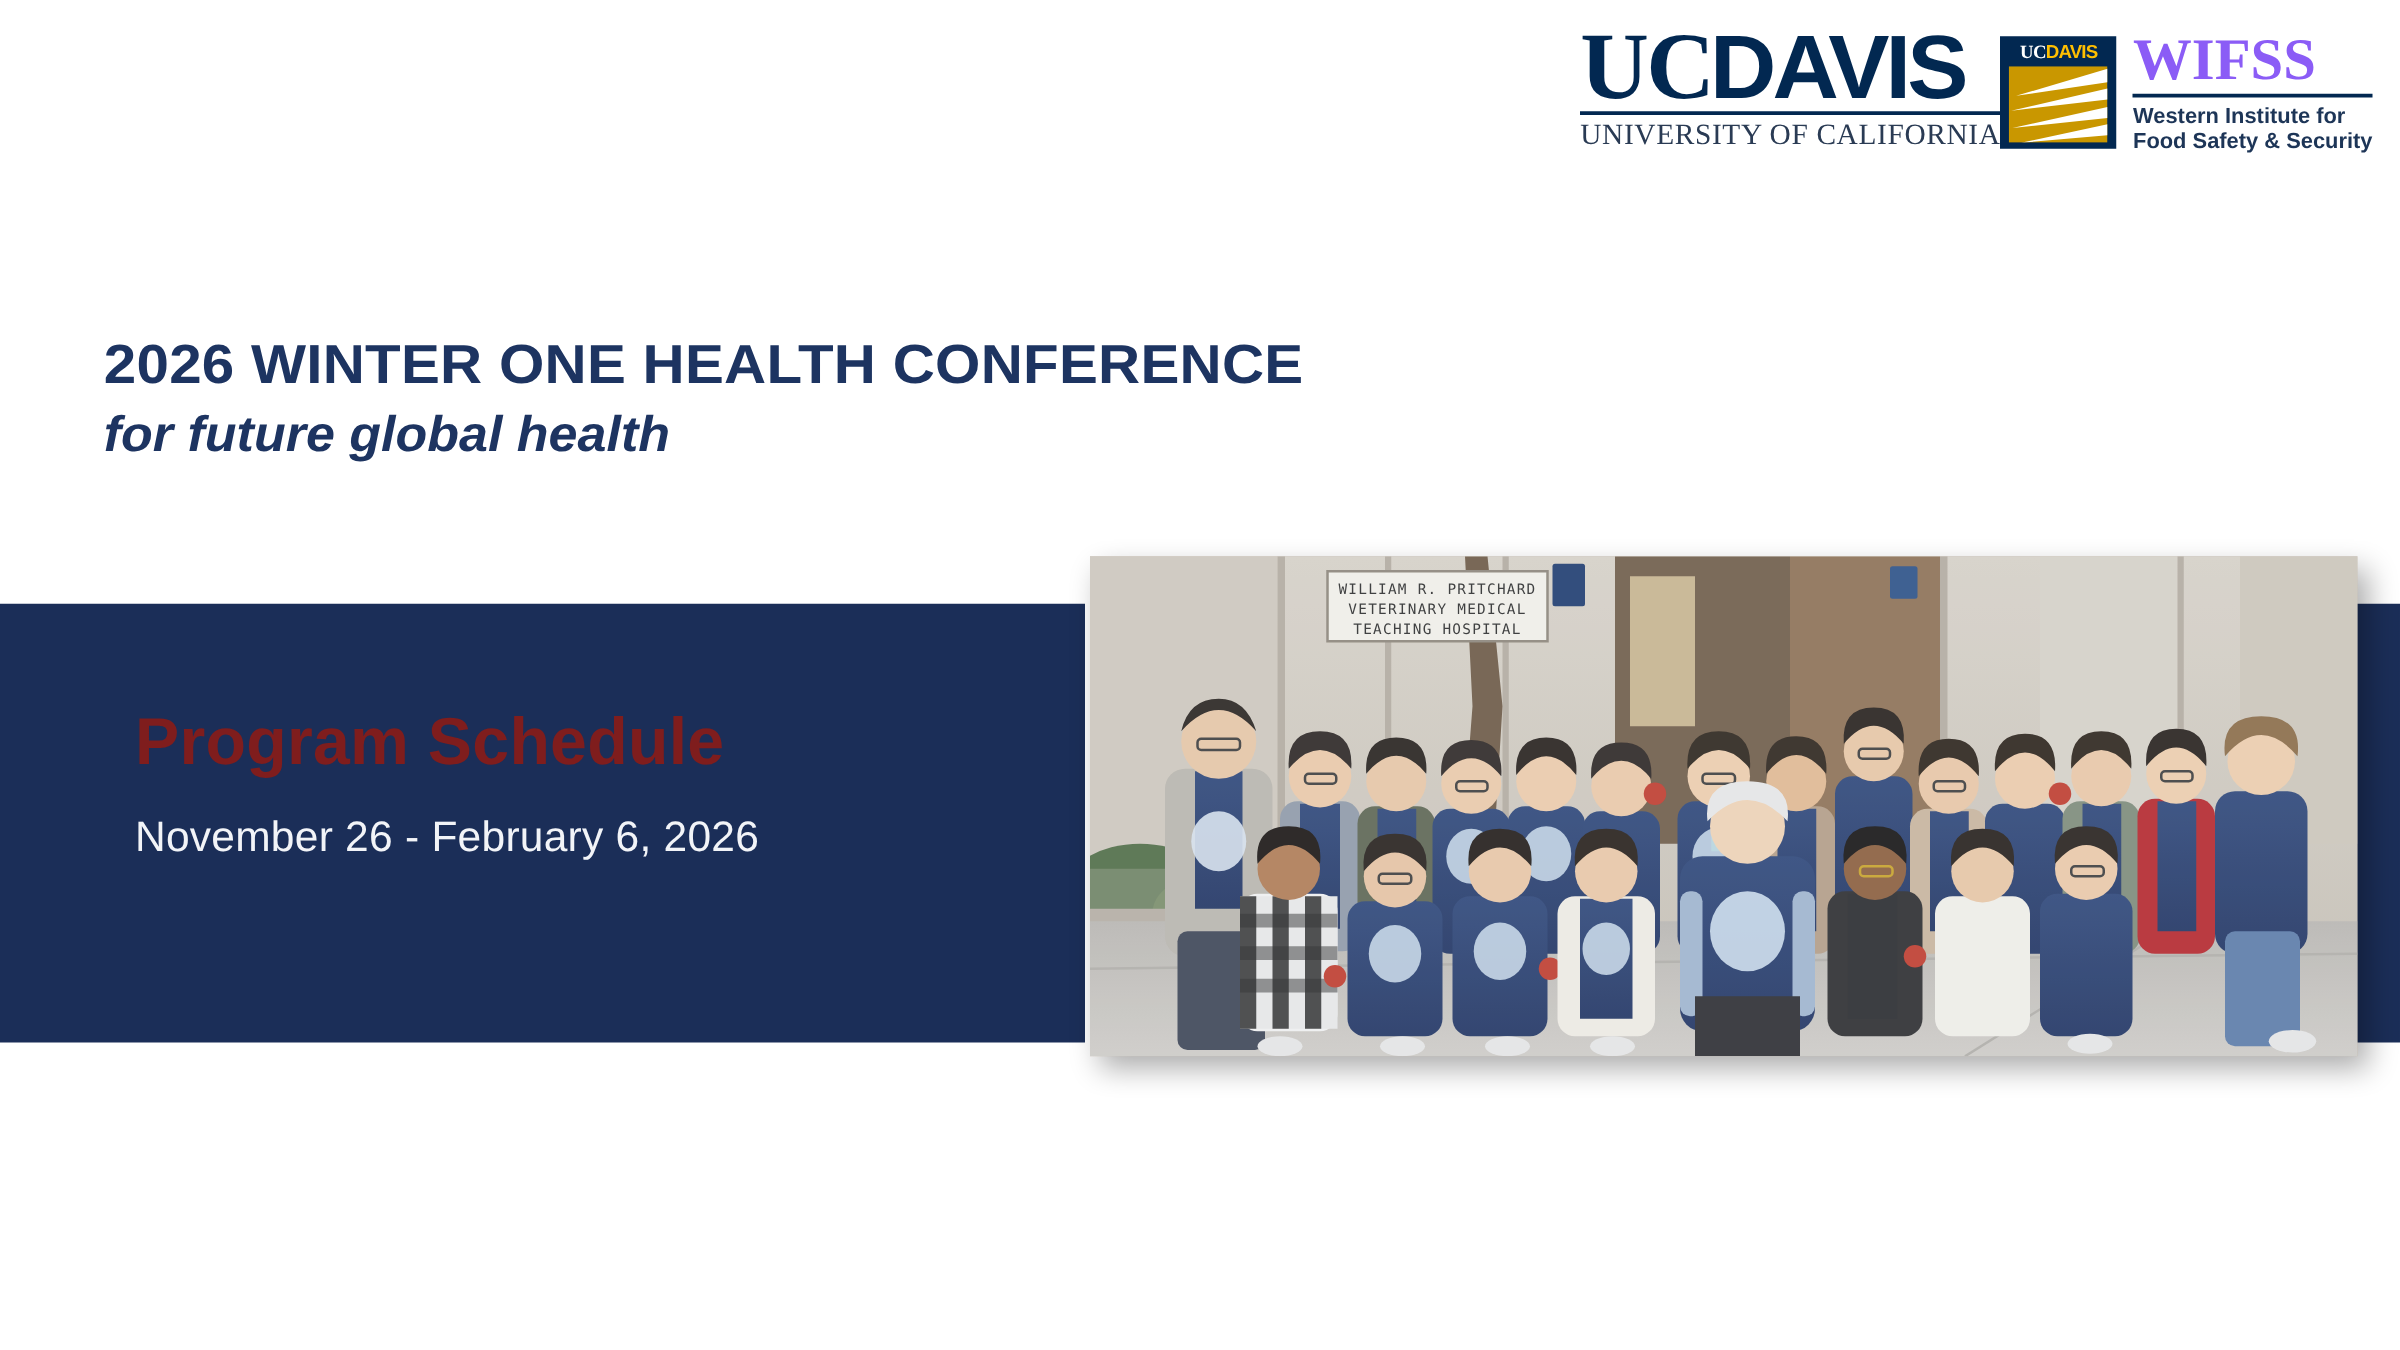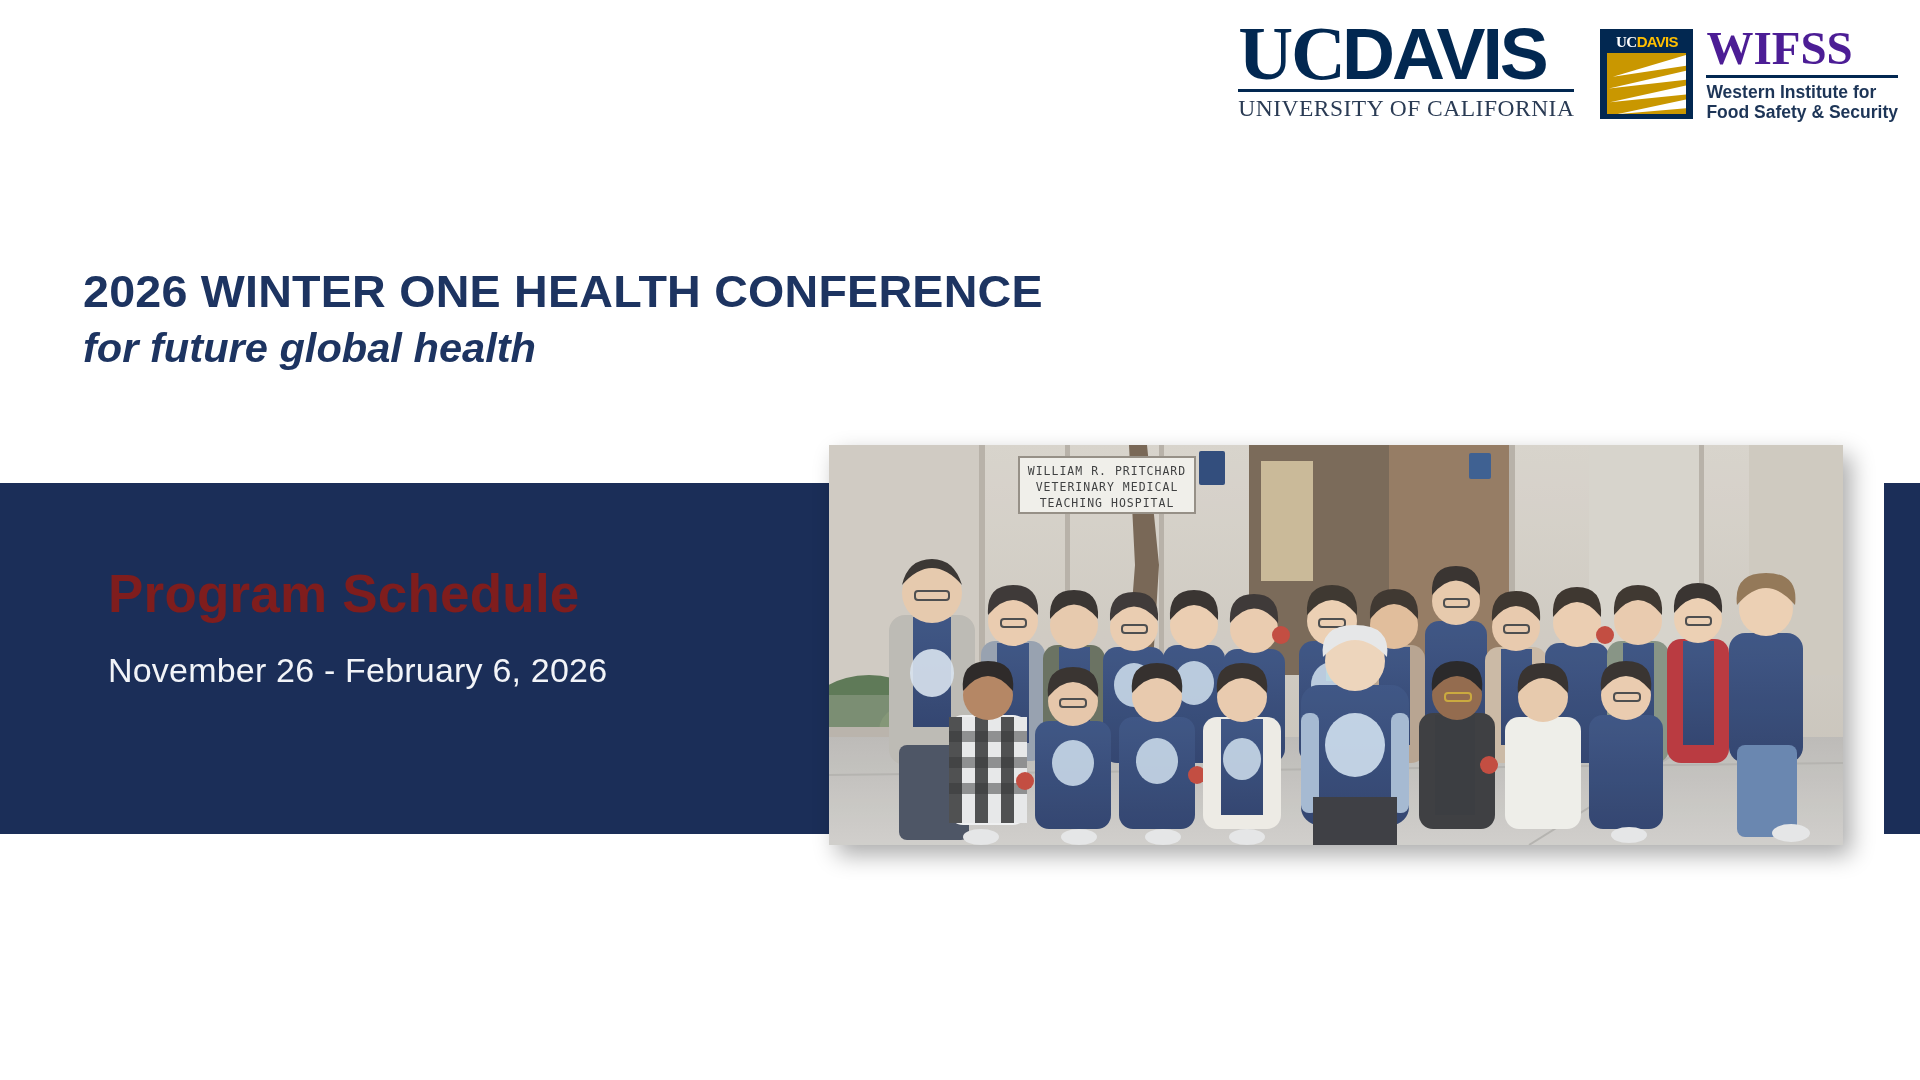--- a/index.html
+++ b/index.html
@@ -8,21 +8,21 @@
     background:#ffffff;
     font-family:"Liberation Sans", sans-serif;
     overflow:hidden;
     position:relative;
   }
   .page{position:absolute;inset:0;background:#fff;}
 
   
   .logo-bar{
     position:absolute;top:22px;right:22px;
-    display:flex;align-items:flex-start;gap:26px;
+    display:flex;align-items:flex-start;
   }
 
   
   .ucd{display:flex;flex-direction:column;align-items:stretch;}
   .ucd-top{
     display:flex;align-items:baseline;
     color:#022851;line-height:.82;white-space:nowrap;
   }
   .ucd-uc{
     font-family:"Liberation Serif", serif;
@@ -55,21 +55,21 @@
     font-size:15px;color:#ffffff;letter-spacing:-.5px;
   }
   .wm-davis{
     font-family:"Liberation Sans", sans-serif;font-weight:700;
     font-size:15px;color:#ffbf00;letter-spacing:-.7px;
   }
   .wifss-rays{position:absolute;left:7px;right:7px;top:24px;bottom:6px;}
   .wifss-text{display:flex;flex-direction:column;}
   .wifss-name{
     font-family:"Liberation Serif", serif;font-weight:700;
-    font-size:47px;color:#4c1d95;letter-spacing:0px;line-height:.95;
+    font-size:47px;color:#8b5cf6;letter-spacing:0px;line-height:.95;
   }
   .wifss-rule{height:3px;background:#022851;margin:4px 0 4px;}
   .wifss-tag{
     font-family:"Liberation Sans", sans-serif;font-weight:700;
     font-size:17.5px;color:#1d3557;line-height:1.15;white-space:nowrap;
   }
 
   
   .headline{position:absolute;left:83px;top:268px;}
   .h-title{
@@ -97,21 +97,21 @@
     color:#7f1d1d;font-weight:700;font-size:53px;letter-spacing:.2px;
     line-height:1.1;white-space:nowrap;
   }
   .band-d{
     color:#f2f4f8;font-weight:400;font-size:34px;margin-top:28px;
     letter-spacing:.2px;white-space:nowrap;
   }
 
   
   .photo{
-    position:absolute;left:829px;top:445px;width:1014px;height:400px;
+    position:absolute;left:872px;top:445px;width:1014px;height:400px;
     overflow:hidden;background:#c9c4bb;
     box-shadow:8px 10px 22px rgba(0,0,0,.33);
   }
   .photo svg{display:block;width:100%;height:100%;}
 </style>
 </head>
 <body>
 
 <div class="page">
 

